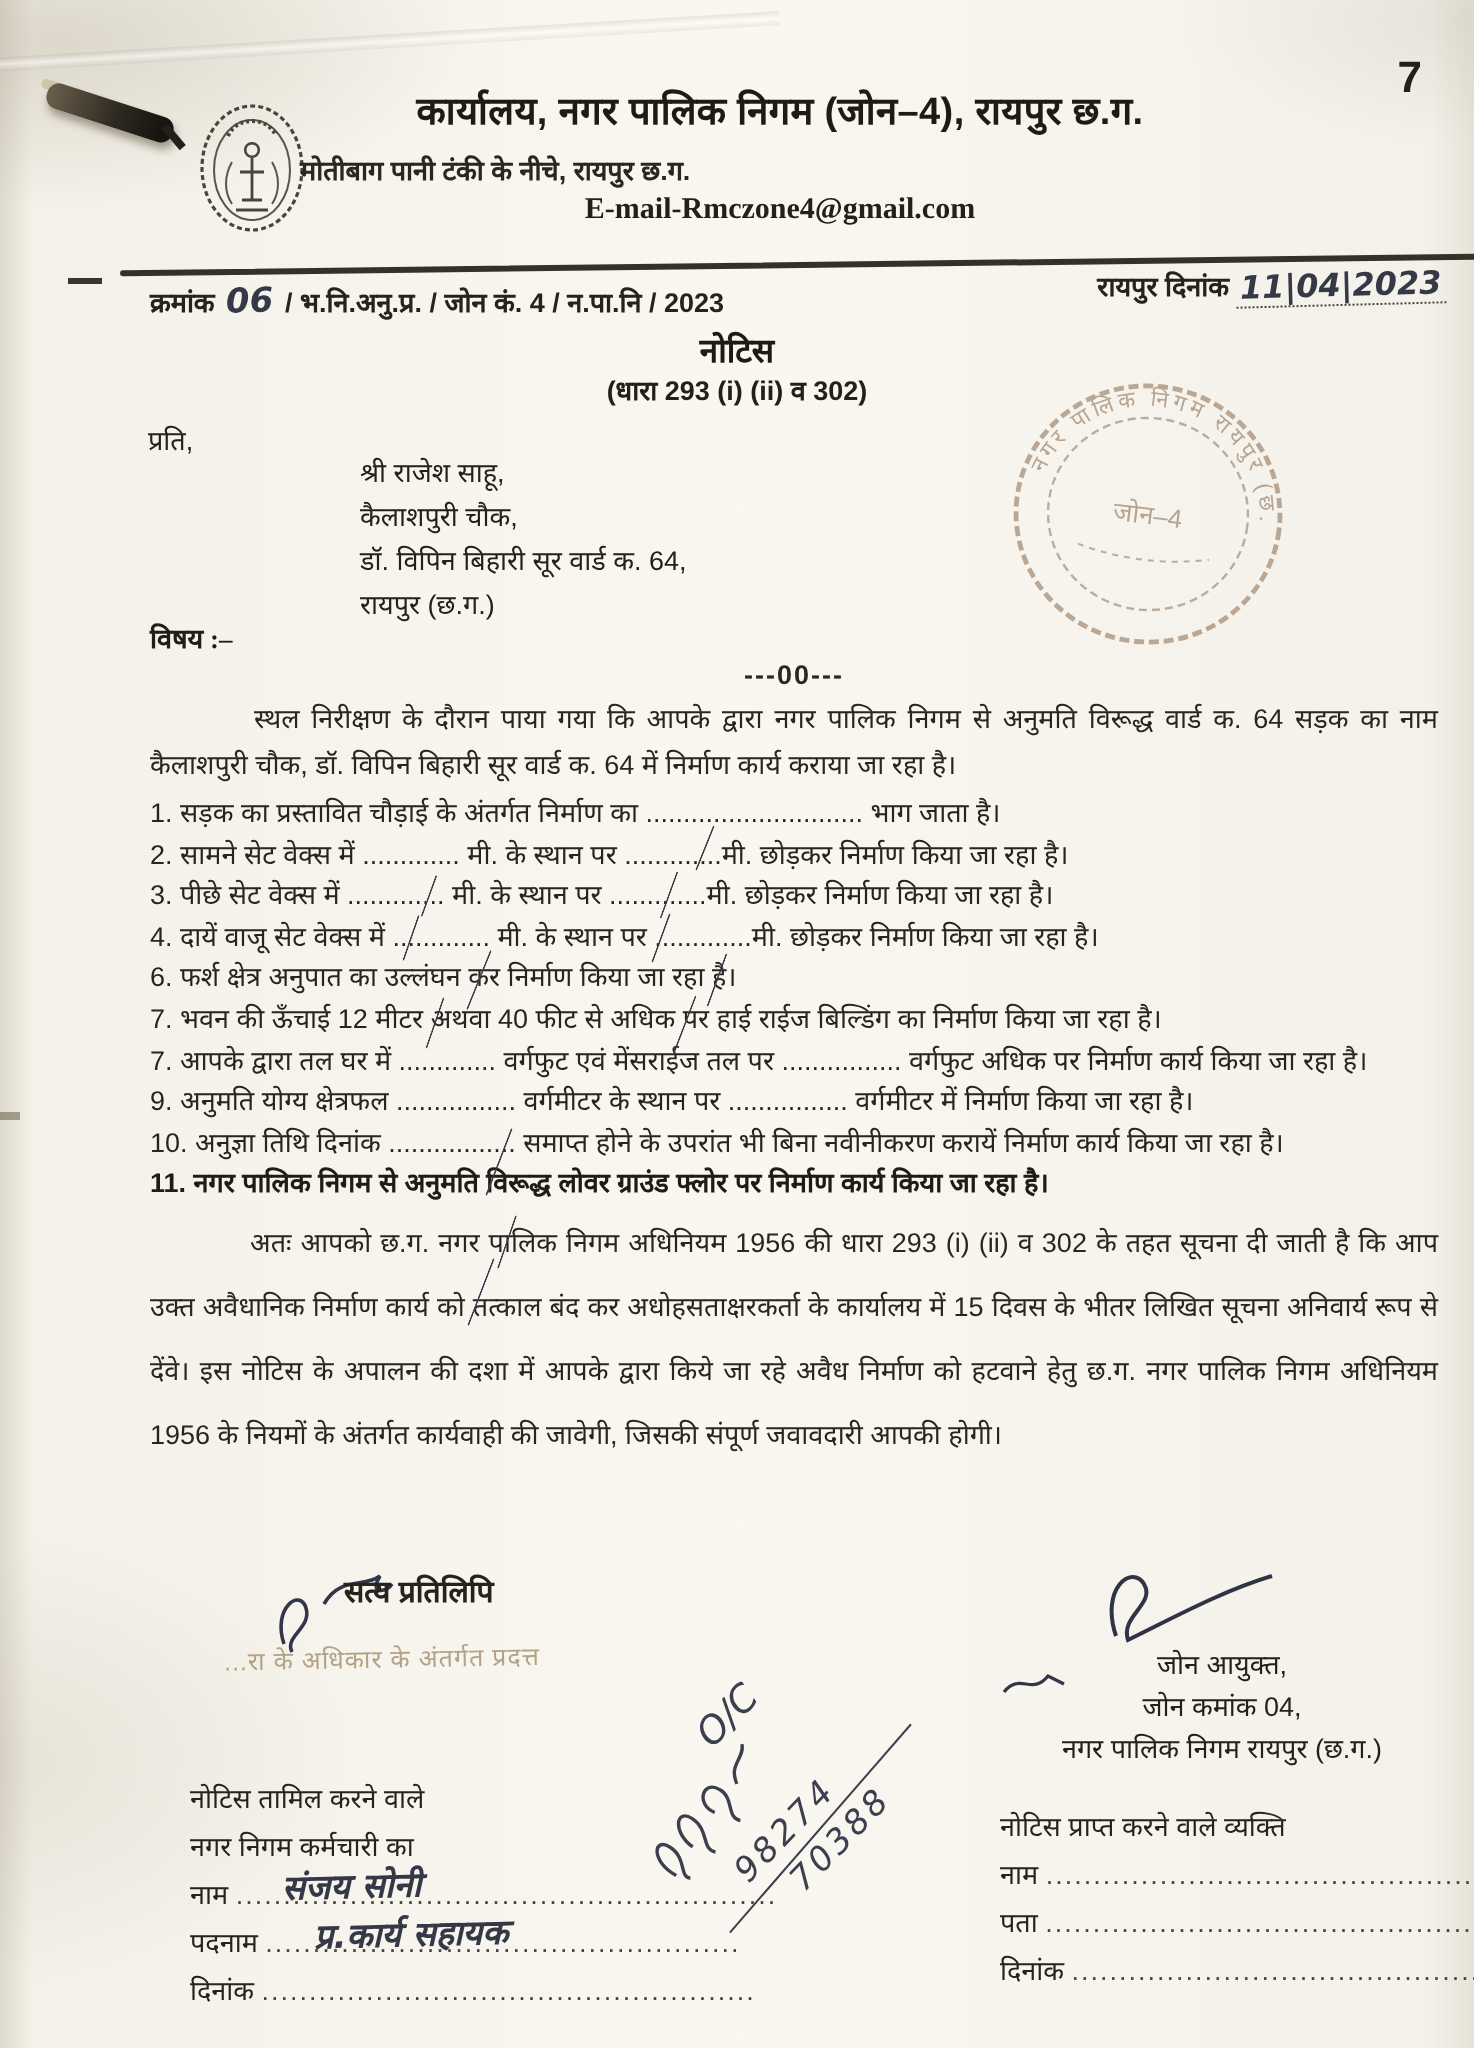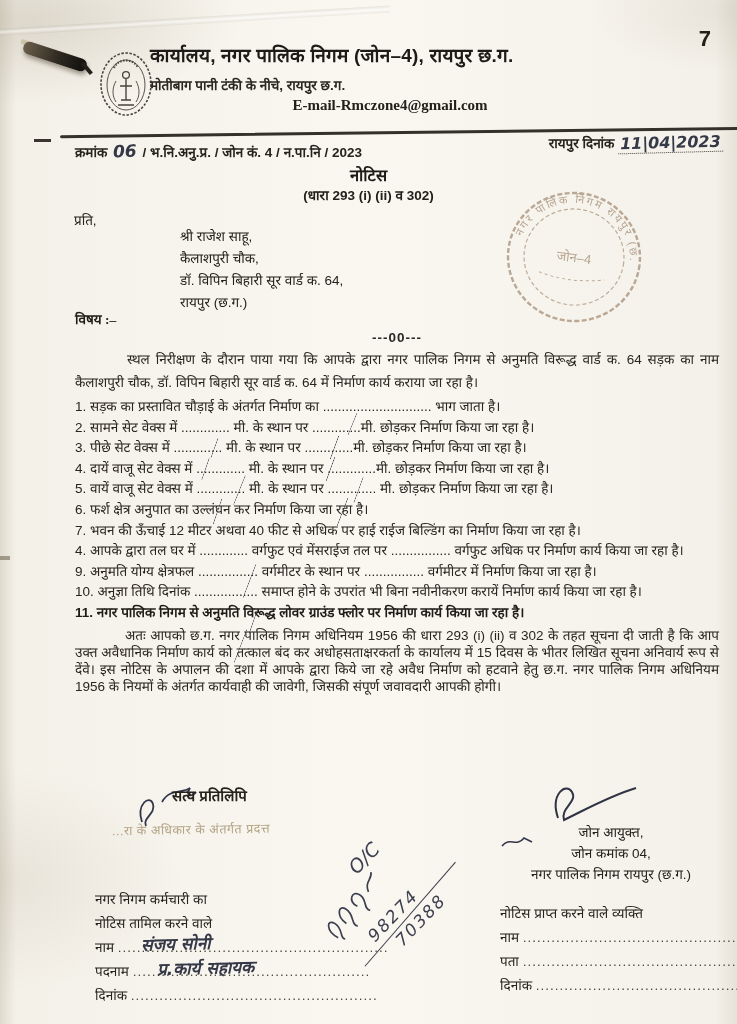--- a/index.html
+++ b/index.html
@@ -17,21 +17,21 @@
     background:linear-gradient(180deg,rgba(120,110,90,.14),rgba(255,255,255,.5),rgba(120,110,90,.10));
     transform:rotate(-3.4deg);}
   .staple{position:absolute;left:22px;top:50px;width:66px;height:13px;border-radius:6px;
     background:linear-gradient(90deg,#6b5f4c, #2e2a22 55%, #171511 90%);
     transform:rotate(18deg);box-shadow:2px 3px 4px rgba(70,60,40,.45), -8px -4px 0 -4px rgba(200,190,160,.8);}
   .staple:after{content:"";position:absolute;right:-8px;top:6px;width:14px;height:4px;background:#23201a;transform:rotate(32deg);}
 
   
   .emblem{position:absolute;left:98px;top:48px;}
   .pagenum{position:absolute;right:26px;top:26px;font-size:22px;font-weight:bold;color:#23201a;}
-  .h-title{position:absolute;left:150px;top:42px;width:480px;text-align:left;
+  .h-title{position:absolute;left:150px;top:42px;width:480px;text-align:center;
     font-size:19px;font-weight:bold;color:#1e1b16;letter-spacing:.2px;}
   .h-sub{position:absolute;left:150px;top:76px;width:480px;
     font-size:13.5px;font-weight:bold;color:#2a2620;}
   .h-mail{position:absolute;left:150px;top:97px;width:480px;text-align:center;
     font-family:"Liberation Serif",serif;font-size:15px;font-weight:bold;color:#23201a;}
   .h-rule{position:absolute;left:60px;top:131px;width:682px;height:3.2px;background:#34302a;
     transform:rotate(-.7deg);border-radius:2px;}
   .h-rule-dash{position:absolute;left:34px;top:139px;width:17px;height:2.6px;background:#3a362f;}
 
   
@@ -53,21 +53,21 @@
 
   
   .main-col{position:absolute;left:75px;top:310px;width:644px;font-size:13.5px;}
   .subject{display:flex;gap:4px;font-weight:bold;color:#211e18;font-family:Liberation Serif, serif;}
   .subject .lbl{flex:0 0 auto;}
   .divider{text-align:center;letter-spacing:1px;font-weight:bold;margin-top:2px;color:#2b2823;}
   .intro{margin:4px 0 0 0;text-indent:52px;line-height:22.5px;text-align:justify;color:#29251f;}
   .items{margin-top:3px;}
   .item{padding-left:25px;text-indent:-25px;line-height:20.6px;color:#28241e;}
   .item.b{font-weight:bold;color:#1f1c16;}
-  .closing{margin:3px 0 0 0;text-indent:50px;line-height:17px;text-align:justify;color:#29251f;}
+  .closing{margin:3px 0 0 0;text-indent:50px;line-height:32px;text-align:justify;color:#29251f;}
 
   
   .slash{position:absolute;width:0;border-left:1.7px solid #3c3f4c;transform-origin:center;border-radius:2px;}
 
   
   .attest-title{position:absolute;left:172px;top:785px;font-size:15px;font-weight:bold;color:#26231d;}
   .attest-stamp{position:absolute;left:112px;top:820px;width:260px;font-size:12.5px;color:#b3a283;
     transform:rotate(-1deg);letter-spacing:.5px;}
   .scr{position:absolute;}
   .oc-cluster{position:absolute;left:300px;top:838px;width:180px;transform:rotate(-46deg);
@@ -154,24 +154,23 @@
     <div class="subject">
       <span class="lbl">विषय :–</span>
     </div>
     <div class="divider">---00---</div>
     <p class="intro">स्थल निरीक्षण के दौरान पाया गया कि आपके द्वारा नगर पालिक निगम से अनुमति विरूद्ध वार्ड क. 64 सड़क का नाम कैलाशपुरी चौक, डॉ. विपिन बिहारी सूर वार्ड क. 64 में निर्माण कार्य कराया जा रहा है।</p>
     <div class="items">
       <div class="item">1. सड़क का प्रस्तावित चौड़ाई के अंतर्गत निर्माण का ............................. भाग जाता है।</div>
       <div class="item">2. सामने सेट वेक्स में ............. मी. के स्थान पर .............मी. छोड़कर निर्माण किया जा रहा है।</div>
       <div class="item">3. पीछे सेट वेक्स में ............. मी. के स्थान पर .............मी. छोड़कर निर्माण किया जा रहा है।</div>
       <div class="item">4. दायें वाजू सेट वेक्स में ............. मी. के स्थान पर .............मी. छोड़कर निर्माण किया जा रहा है।</div>
-      <div class="item">5. वायें वाजू सेट वेक्स में ............. मी. के स्थान पर ............. मी. छोड़कर निर्माण किया जा रहा है।</div>
       <div class="item">6. फर्श क्षेत्र अनुपात का उल्लंघन कर निर्माण किया जा रहा है।</div>
       <div class="item">7. भवन की ऊँचाई 12 मीटर अथवा 40 फीट से अधिक पर हाई राईज बिल्डिंग का निर्माण किया जा रहा है।</div>
-      <div class="item">4. आपके द्वारा तल घर में ............. वर्गफुट एवं मेंसराईज तल पर ................ वर्गफुट अधिक पर निर्माण कार्य किया जा रहा है।</div>
+      <div class="item">7. आपके द्वारा तल घर में ............. वर्गफुट एवं मेंसराईज तल पर ................ वर्गफुट अधिक पर निर्माण कार्य किया जा रहा है।</div>
       <div class="item">9. अनुमति योग्य क्षेत्रफल ................ वर्गमीटर के स्थान पर ................ वर्गमीटर में निर्माण किया जा रहा है।</div>
       <div class="item">10. अनुज्ञा तिथि दिनांक ................. समाप्त होने के उपरांत भी बिना नवीनीकरण करायें निर्माण कार्य किया जा रहा है।</div>
       <div class="item b">11. नगर पालिक निगम से अनुमति विरूद्ध लोवर ग्राउंड फ्लोर पर निर्माण कार्य किया जा रहा है।</div>
     </div>
     <p class="closing">अतः आपको छ.ग. नगर पालिक निगम अधिनियम 1956 की धारा 293 (i) (ii) व 302 के तहत सूचना दी जाती है कि आप उक्त अवैधानिक निर्माण कार्य को तत्काल बंद कर अधोहसताक्षरकर्ता के कार्यालय में 15 दिवस के भीतर लिखित सूचना अनिवार्य रूप से देंवे। इस नोटिस के अपालन की दशा में आपके द्वारा किये जा रहे अवैध निर्माण को हटवाने हेतु छ.ग. नगर पालिक निगम अधिनियम 1956 के नियमों के अंतर्गत कार्यवाही की जावेगी, जिसकी संपूर्ण जवावदारी आपकी होगी।</p>
   </div>
 
   <div class="slash" style="left:352px;top:412px;height:24px;transform:rotate(22deg);"></div>
   <div class="slash" style="left:214px;top:437px;height:22px;transform:rotate(20deg);"></div>
   <div class="slash" style="left:334px;top:435px;height:25px;transform:rotate(20deg);"></div>
@@ -208,22 +207,22 @@
   <svg class="scr" style="left:500px;top:832px;" width="34" height="22">
     <path d="M2 14 C10 4 16 16 24 6 L32 10" fill="none" stroke="#33364a" stroke-width="1.6"></path>
   </svg>
   <div class="sig-block">
     <div>जोन आयुक्त,</div>
     <div>जोन कमांक 04,</div>
     <div>नगर पालिक निगम रायपुर (छ.ग.)</div>
   </div>
 
   <div class="server-block fields">
+    <div>नोटिस तामिल करने वाले</div>
     <div>नगर निगम कर्मचारी का</div>
-    <div>नोटिस तामिल करने वाले</div>
     <div class="f-row">
       <span>नाम</span>
       <span class="dots">.........................................................</span>
       <span class="hw hw-val" style="left:46px;top:-4px;">संजय सोनी</span>
     </div>
     <div class="f-row">
       <span>पदनाम</span>
       <span class="dots">..................................................</span>
       <span class="hw hw-val" style="left:62px;top:-4px;">प्र.कार्य सहायक</span>
     </div>

